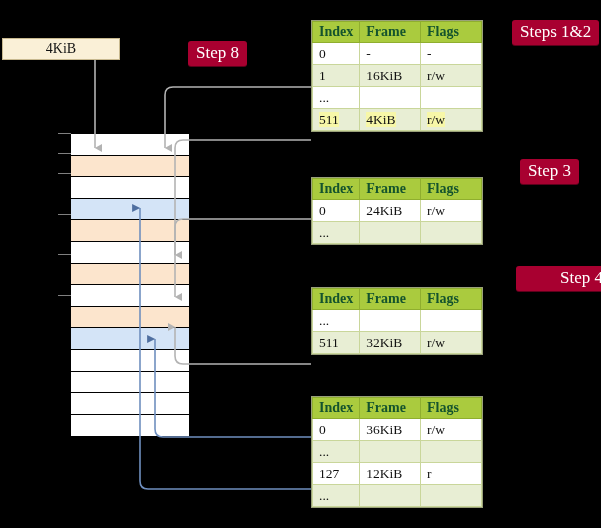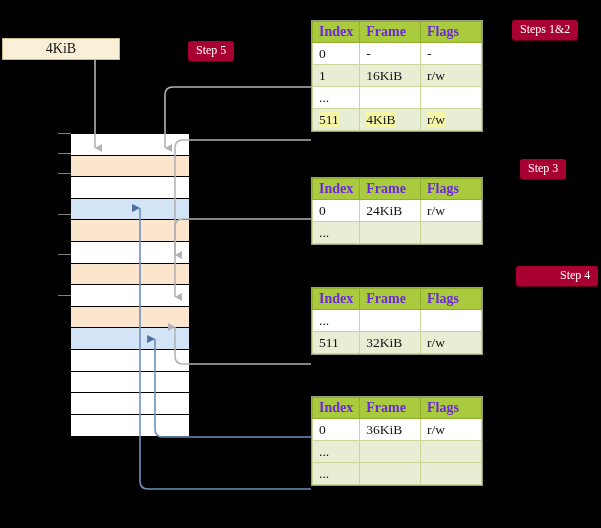--- a/index.html
+++ b/index.html
@@ -7,39 +7,39 @@
        font-family:"Liberation Serif",serif;}
   #stage{position:absolute;left:0;top:0;width:601px;height:528px;}
 
   
   .srcbox{position:absolute;left:2px;top:38px;width:118px;height:22px;
           background:#faf0d7;border:1px solid #c8b98f;
           display:flex;align-items:center;justify-content:center;
           font-size:14px;color:#111;box-sizing:border-box;}
 
   
-  .badge{position:absolute;background:#a80030;color:#fff;font-size:12px;
+  .badge{position:absolute;background:#a80030;color:#fff;font-size:17px;
          padding:2px 8px 3px 8px;border-radius:3px;white-space:nowrap;
          box-shadow:0 1px 0 #5d001b;}
 
   
   #grid{position:absolute;left:70px;top:133px;width:120px;height:283px;
         border:1px solid #000;box-sizing:border-box;background:#fff;}
   #grid .row{height:21.6px;border-bottom:1px solid #000;box-sizing:border-box;}
   #grid .row:last-child{border-bottom:none;}
   #grid .row.orange{background:#fce5cd;}
   #grid .row.blue{background:#d4e4f7;}
   #grid .row.white{background:#ffffff;}
   .tick{position:absolute;left:58px;width:13px;height:0;border-top:1px solid #808080;}
 
   
   .ptable{position:absolute;border:1px solid #9aa17a;border-collapse:collapse;
           background:#fff;font-size:13.5px;color:#111;}
   .ptable table{border-collapse:collapse;width:100%;}
-  .ptable th{background:#aacb3e;color:#6d28d9;font-weight:bold;text-align:left;
+  .ptable th{background:#aacb3e;color:#14532d;font-weight:bold;text-align:left;
              padding:2px 6px;border:1px solid #8fae2e;font-size:14px;}
   .ptable td{padding:2px 6px;border:1px solid #c9d69a;height:17px;
              vertical-align:middle;}
   .ptable tr.alt td{background:#e8eed4;}
   .ptable tr.hl td span{background:#f7f7a8;}
 
   
   svg#wires{position:absolute;left:0;top:0;width:601px;height:528px;
             pointer-events:none;}
 </style>
@@ -100,21 +100,21 @@
     <path d="M175,256 L175,297" fill="none" stroke="#b3b3b3" stroke-width="1.6" marker-end="url(#ahG)"></path>
 
     <path d="M311,364 L183,364 Q175,364 175,356 L175,327" fill="none" stroke="#b3b3b3" stroke-width="1.6" marker-end="url(#ahGu)"></path>
 
     <path d="M311,437 L163,437 Q155,437 155,429 L155,339" fill="none" stroke="#6f8fbf" stroke-width="1.6" marker-end="url(#ahB)"></path>
 
     <path d="M311,489 L148,489 Q140,489 140,481 L140,208" fill="none" stroke="#6f8fbf" stroke-width="1.6" marker-end="url(#ahB)"></path>
   </svg>
 
   <div id="badges">
-      <div class="badge" style="left: 188px; top: 41px;"><span>Step 5</span></div>
+      <div class="badge" style="left: 188px; top: 41px;"><span>Step 8</span></div>
       <div class="badge" style="left: 512px; top: 20px;"><span>Steps 1&amp;2</span></div>
       <div class="badge" style="left: 520px; top: 159px; font-family: Liberation Serif, serif;"><span>Step 3</span></div>
       <div class="badge" style="left: 516px; top: 266px; padding-left: 44px;"><span>Step 4</span></div>
     </div>
 
   <div id="tables">
       <div class="ptable" style="left: 311px; top: 20px; width: 170px;">
         <table>
           <thead>
             <tr>
@@ -206,20 +206,25 @@
             <tr>
               <td><span>0</span></td>
               <td><span>36KiB</span></td>
               <td><span>r/w</span></td>
             </tr>
             <tr class="alt">
               <td><span>...</span></td>
               <td><span></span></td>
               <td><span></span></td>
             </tr>
+            <tr>
+              <td><span>127</span></td>
+              <td><span>12KiB</span></td>
+              <td><span>r</span></td>
+            </tr>
             <tr class="alt">
               <td><span>...</span></td>
               <td><span></span></td>
               <td><span></span></td>
             </tr>
           </tbody>
         </table>
       </div>
     </div>
 

